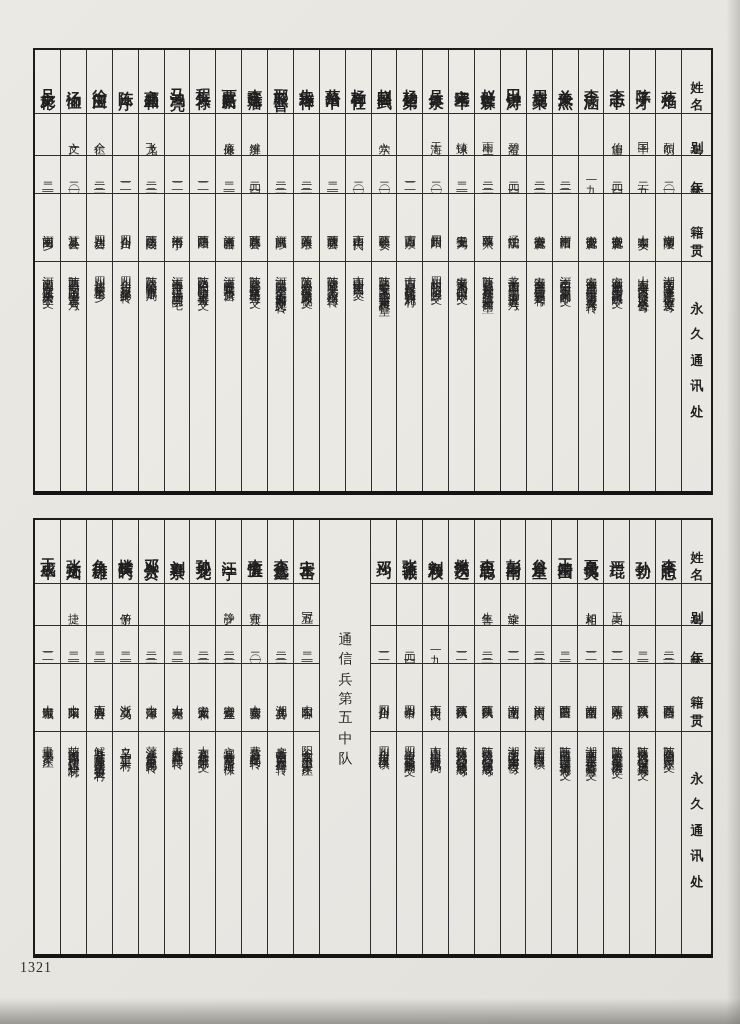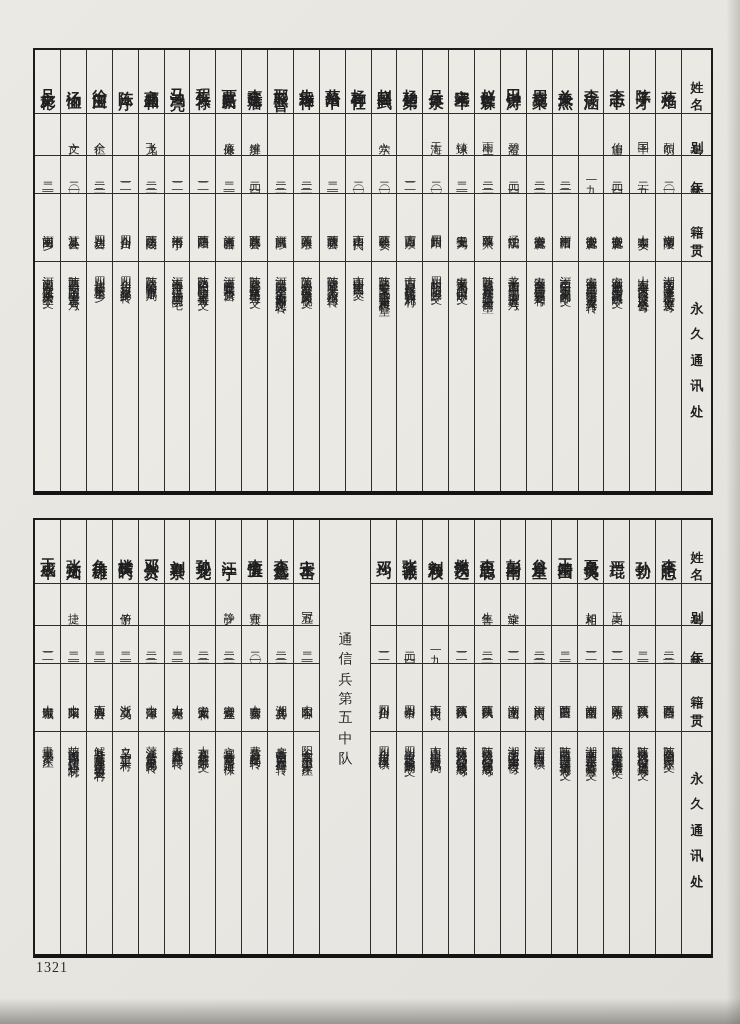--- a/index.html
+++ b/index.html
@@ -59,21 +59,21 @@
   .h-alias > span{font-size:13px;font-weight:700;letter-spacing:4px;}
   .h-age > span{font-size:13px;font-weight:700;letter-spacing:4px;}
   .h-native > span{font-size:13px;font-weight:700;letter-spacing:18px;padding-top:12px;}
   .h-address{align-items:flex-start;padding-top:28px;}
   .h-address > span{font-size:13px;font-weight:700;letter-spacing:26px;}
   .unit-col > span{
     writing-mode:vertical-rl;text-orientation:upright;
     font-size:14px;letter-spacing:20px;margin-top:100px;
   }
   .page-number{
-    position:absolute;left:36px;top:960px;
+    position:absolute;left:20px;top:960px;
     font-size:14px;letter-spacing:1px;color:#2a2a2a;
     font-family:"Liberation Serif","DejaVu Serif",serif;
   }
 </style>
 </head>
 <body>
 
 <div class="page">
 
   <div class="roster roster-top">

